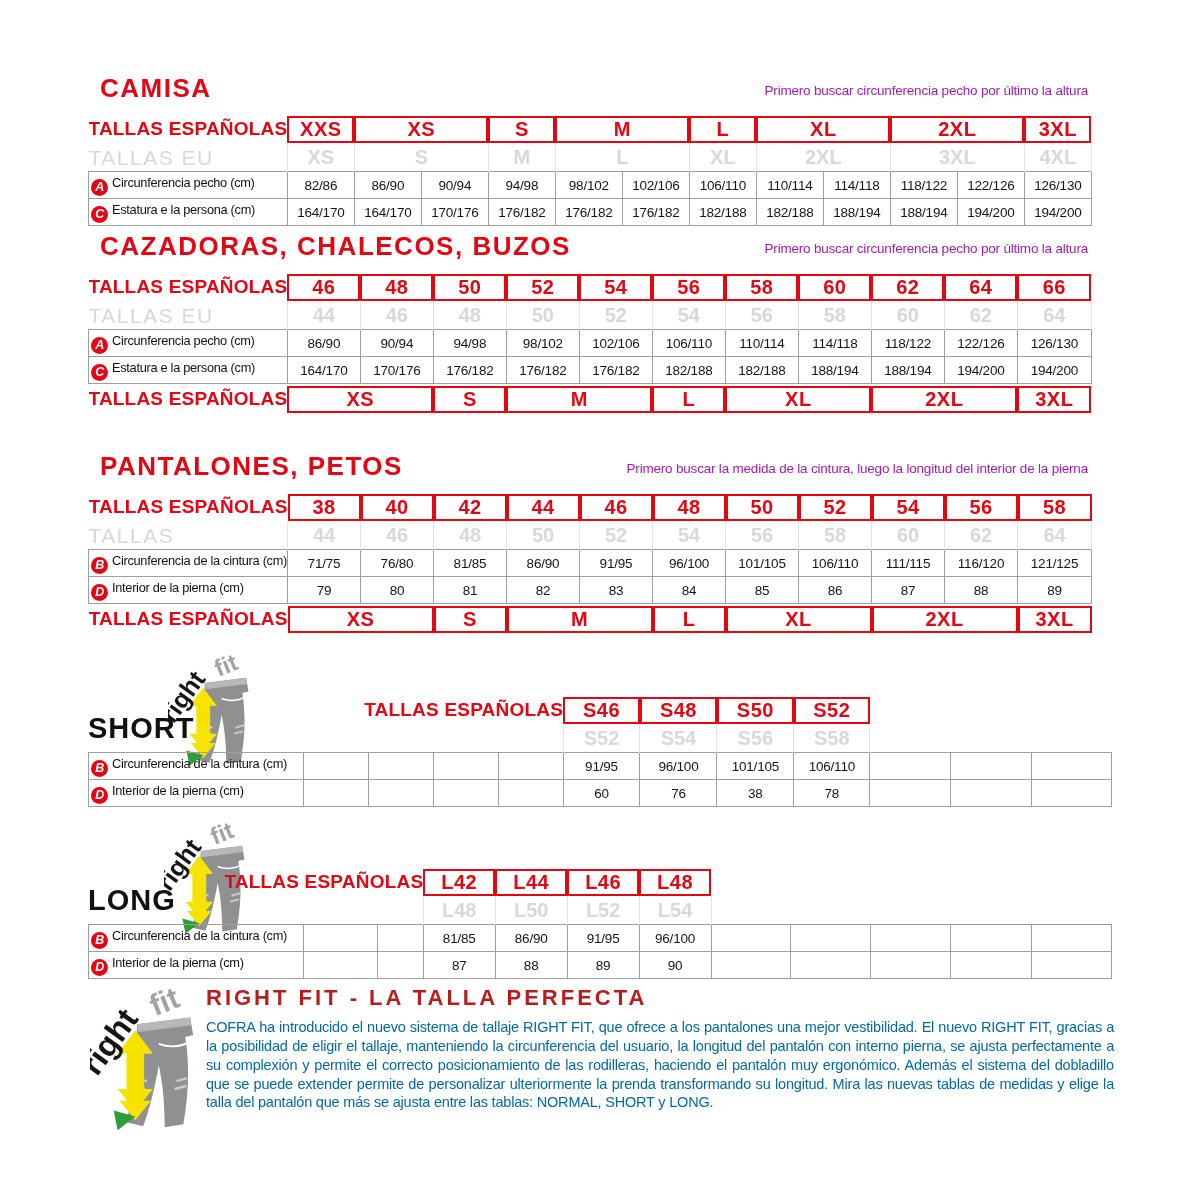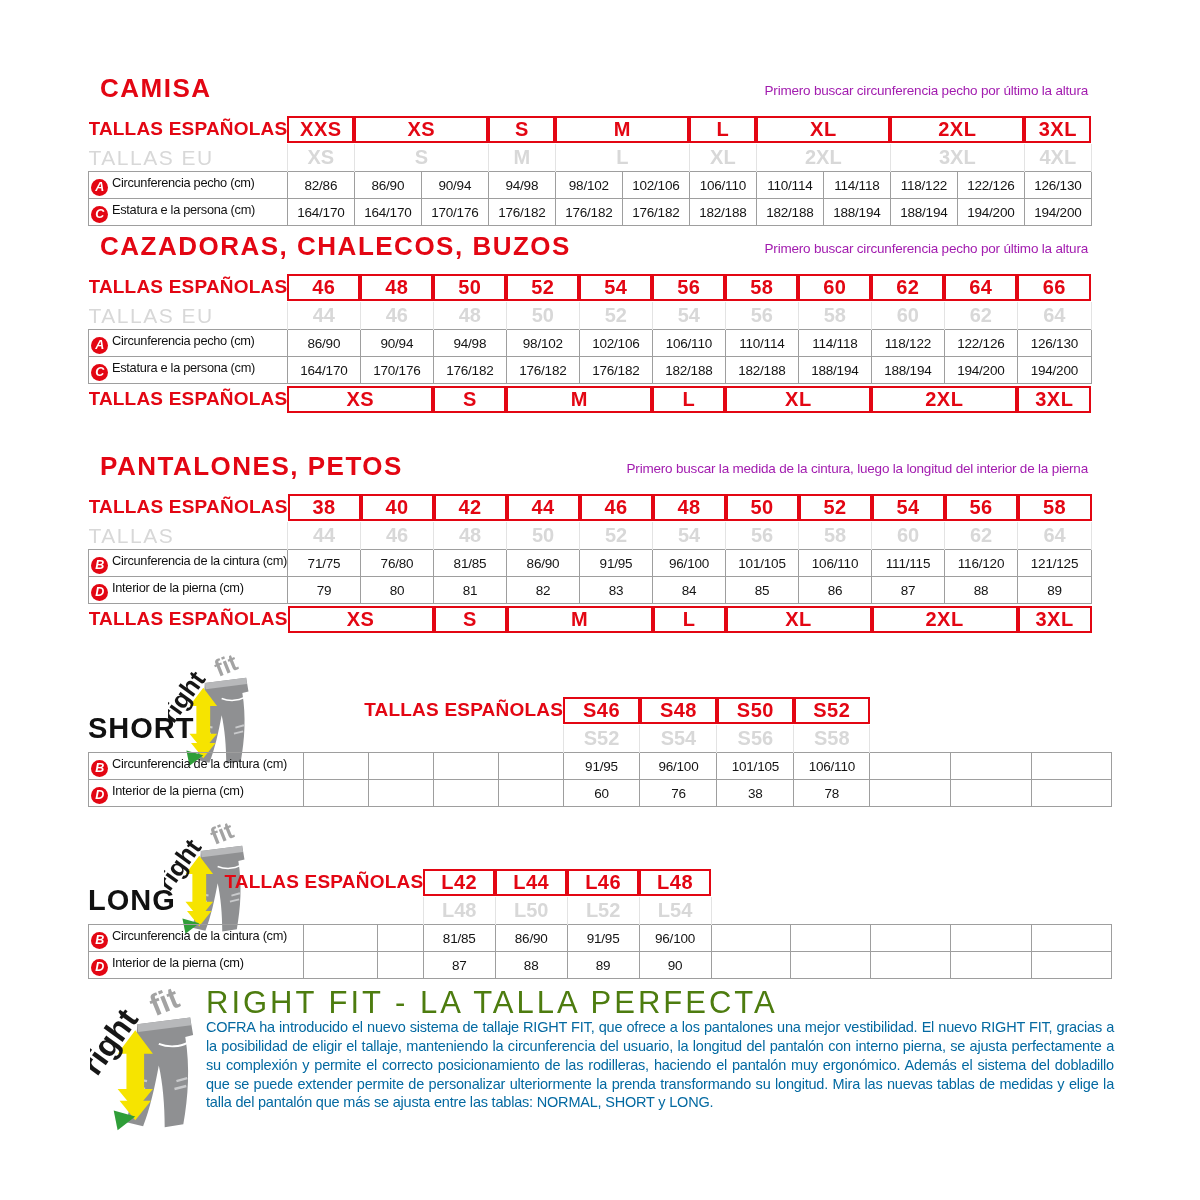--- a/index.html
+++ b/index.html
@@ -19,21 +19,21 @@
   .eucell{color:var(--eugray);font-weight:bold;font-size:20px;text-align:center;
           border-left:1px solid var(--lightborder);border-right:1px solid var(--lightborder);height:27px;}
   .datacell{border:1px solid var(--bordergray);text-align:center;font-size:13.5px;color:#141414;height:26px;letter-spacing:-0.2px;}
   .rowlbl{border:1px solid var(--bordergray);font-size:12.8px;padding-left:2px;white-space:nowrap;letter-spacing:-0.3px;}
   .circ{display:inline-block;width:17px;height:17px;border-radius:50%;background:var(--red);color:#fff;
         font-weight:bold;font-style:italic;font-size:12.5px;text-align:center;line-height:17px;
         margin:0 4px 0 2px;vertical-align:-4px;}
   .blank{border:none;}
   .fit-title{position:absolute;left:0;font-weight:bold;color:#111;font-size:29px;letter-spacing:1px;}
   .logo{position:absolute;}
-  .rf-title{position:absolute;left:118px;top:0;font-weight:normal;font-size:31px;letter-spacing:3px;color:#4d7c0f;}
+  .rf-title{position:absolute;left:118px;top:0;font-weight:bold;font-size:22px;letter-spacing:3px;color:#b91c1c;}
   .rf-body{position:absolute;left:118px;top:33px;width:908px;font-size:14.5px;line-height:1.3;
            color:#0369a1;text-align:justify;letter-spacing:-0.2px;}
 </style>
 </head>
 <body>
 
 <div class="section" style="top:74px;">
   <div class="sec-title">CAMISA</div>
   <div class="sec-note">Primero buscar circunferencia pecho por último la altura</div>
   <table class="size">

